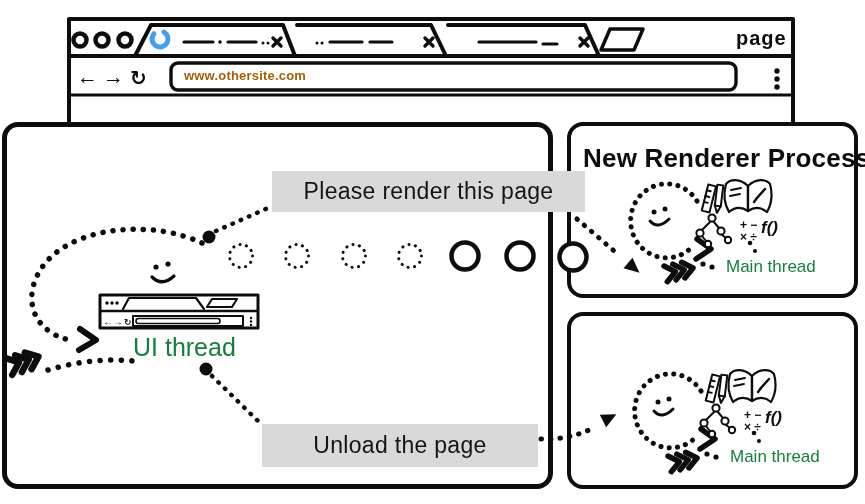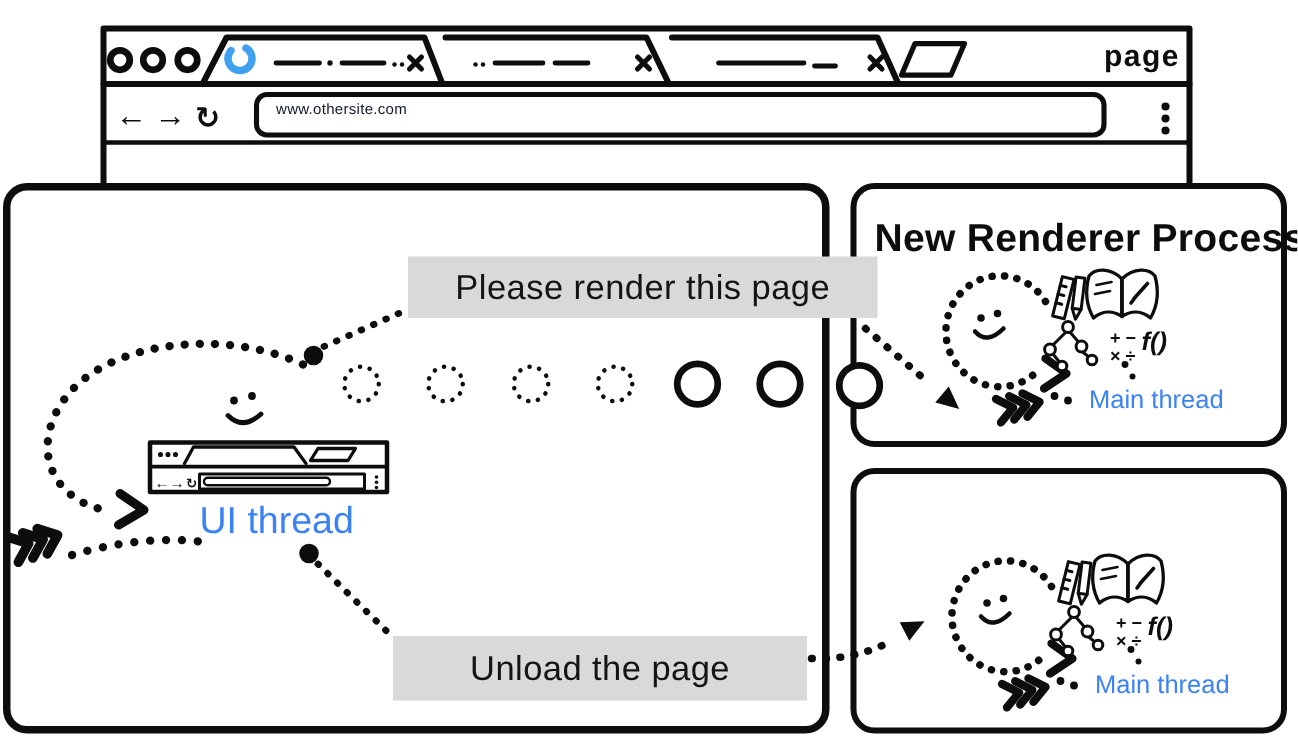--- a/index.html
+++ b/index.html
@@ -16,24 +16,24 @@
   .proc-title{
     position:absolute;z-index:5;font-weight:bold;color:#0d0d0d;letter-spacing:.2px;
     white-space:nowrap;
   }
   .msg-label{
     position:absolute;z-index:3;background:#d9d9d9;color:#141414;
     display:flex;align-items:center;justify-content:center;
     font-size:23px;letter-spacing:.3px;white-space:nowrap;
   }
   .thread-label{
-    position:absolute;z-index:5;color:#3b82f6;white-space:nowrap;
+    position:absolute;z-index:5;color:#15803d;white-space:nowrap;
   }
   .url-text{
-    position:absolute;z-index:5;font-size:10px;font-weight:normal;color:#0f172a;
+    position:absolute;z-index:5;font-size:13px;font-weight:bold;color:#a16207;
     letter-spacing:.2px;white-space:nowrap;
   }
   .wordmark{
     position:absolute;z-index:5;font-size:20px;font-weight:bold;color:#0d0d0d;
     letter-spacing:1px;white-space:nowrap;
   }
   svg.overlay{position:absolute;left:0;top:0;z-index:4;}
   svg text{font-family:"Liberation Sans","DejaVu Sans",sans-serif;}
 </style>
 </head>

